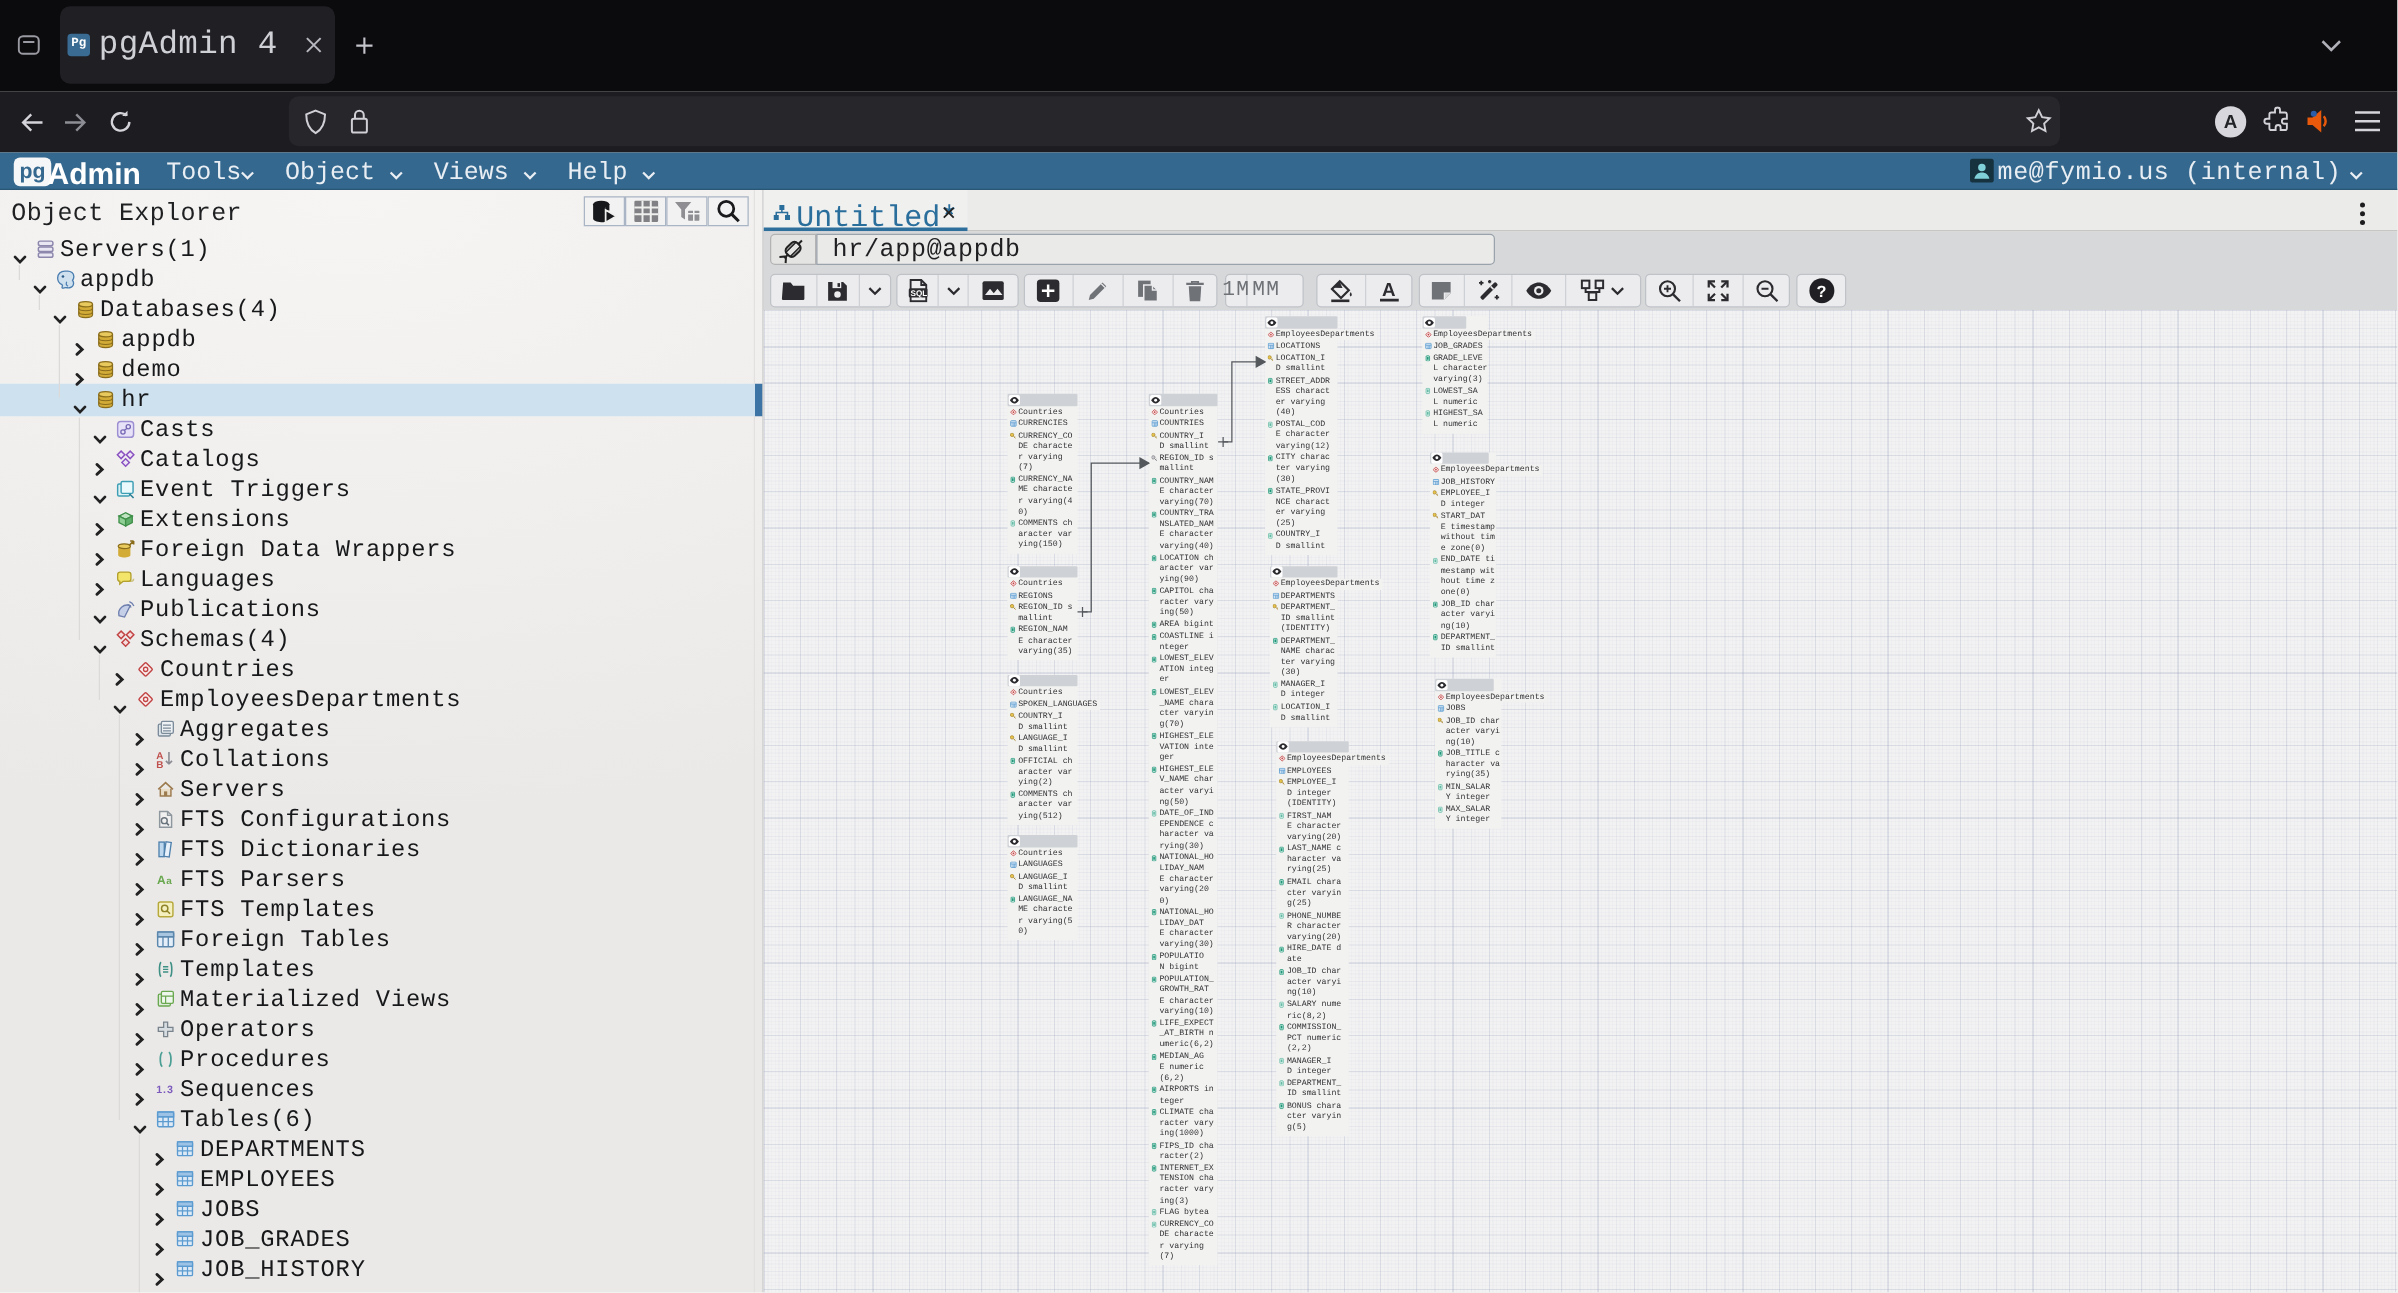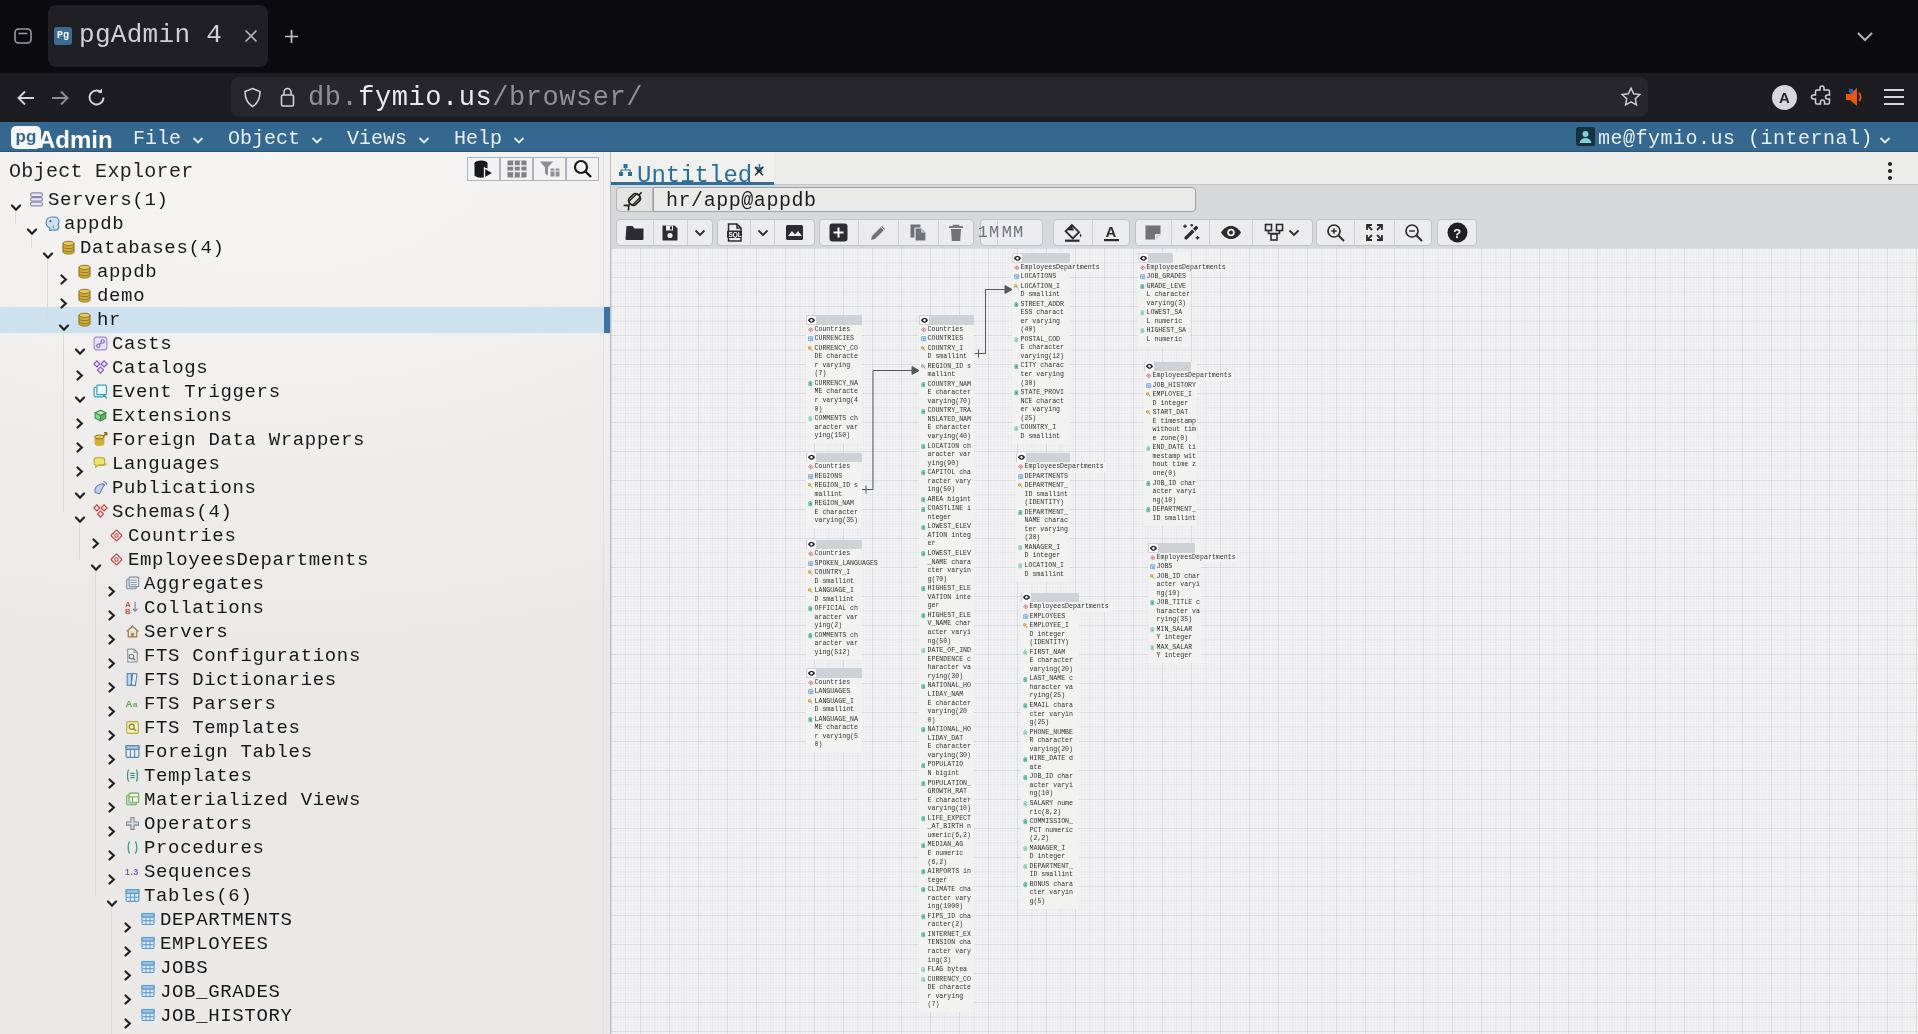--- a/index.html
+++ b/index.html
@@ -123,40 +123,39 @@
       <path d="M16 1.5v4.3h-4.3z" fill="#d4d4da"></path>
     </svg>
 <div class="abs" id="urlbar"></div>
 <svg class="abs" style="left:243px;top:87px" width="19" height="21" viewBox="0 0 19 21">
       <path d="M9.5 1.5 17 4.5c0 7-2.5 12-7.5 15-5-3-7.5-8-7.5-15z" fill="none" stroke="#cfcfd5" stroke-width="1.6"></path>
     </svg>
 <svg class="abs" style="left:280px;top:86px" width="15" height="22" viewBox="0 0 15 22">
       <rect x="1.5" y="9" width="12" height="11" rx="1.5" fill="none" stroke="#cfcfd5" stroke-width="1.6"></rect>
       <path d="M4 9V6a3.5 3.5 0 0 1 7 0v3" fill="none" stroke="#cfcfd5" stroke-width="1.6"></path>
     </svg>
-<div class="abs" id="url">db.<b>fymio.us</b>/browser/</div>
 <svg class="abs" style="left:1620px;top:86px" width="22" height="22" viewBox="0 0 22 22">
       <path d="M11 2.2l2.7 5.6 6.1.8-4.5 4.2 1.1 6-5.4-2.9-5.4 2.9 1.1-6L2.2 8.6l6.1-.8z" fill="none" stroke="#cfcfd5" stroke-width="1.5"></path>
     </svg>
 <div class="abs" style="left:1772px;top:85px;width:25px;height:25px;border-radius:50%;background:#d6d6dc;color:#222327;font-size:15px;font-weight:bold;text-align:center;line-height:25px;font-family:'Liberation Sans',sans-serif">A</div>
 <svg class="abs" style="left:1810px;top:85px" width="24" height="24" viewBox="0 0 24 24">
       <path d="M10 3a2 2 0 0 1 4 0v2h4a1.5 1.5 0 0 1 1.5 1.5V10h-2a2 2 0 0 0 0 4h2v3.5A1.5 1.5 0 0 1 18 19h-3.5v-2a2 2 0 0 0-4 0v2H7A1.5 1.5 0 0 1 5.5 17.5V14h-2a2 2 0 0 1 0-4h2V6.5A1.5 1.5 0 0 1 7 5h3z" fill="none" stroke="#d2d2d8" stroke-width="1.5"></path>
     </svg>
 <svg class="abs" style="left:1843px;top:85px" width="26" height="24" viewBox="0 0 26 24">
       <path d="M3 9h4l7-6v18l-7-6H3z" fill="#e8590c"></path>
       <path d="M16 8a6 6 0 0 1 0 8" fill="none" stroke="#e8590c" stroke-width="2"></path>
       <circle cx="8" cy="6" r="2.4" fill="#2b5da8"></circle>
     </svg>
 <svg class="abs" style="left:1882px;top:88px" width="24" height="18" viewBox="0 0 24 18">
       <path d="M2 2h20M2 9h20M2 16h20" stroke="#d4d4da" stroke-width="2"></path>
     </svg>
 <div class="abs" id="menubar"></div>
 <div class="abs" id="logo">pg</div>
 <div class="abs" id="logotxt">Admin</div>
-<div class="abs mitem" style="left:133px">File</div>
+<div class="abs mitem" style="left:133px">Tools</div>
 <svg class="abs mchev" style="left:191px" width="14" height="9" viewBox="0 0 14 9">
       <path d="M2.5 2 7 6.5 11.5 2" fill="none" stroke="#e8eef3" stroke-width="1.8"></path>
     </svg>
 <div class="abs mitem" style="left:228px">Object</div>
 <svg class="abs mchev" style="left:310px" width="14" height="9" viewBox="0 0 14 9">
       <path d="M2.5 2 7 6.5 11.5 2" fill="none" stroke="#e8eef3" stroke-width="1.8"></path>
     </svg>
 <div class="abs mitem" style="left:347px">Views</div>
 <svg class="abs mchev" style="left:417px" width="14" height="9" viewBox="0 0 14 9">
       <path d="M2.5 2 7 6.5 11.5 2" fill="none" stroke="#e8eef3" stroke-width="1.8"></path>

